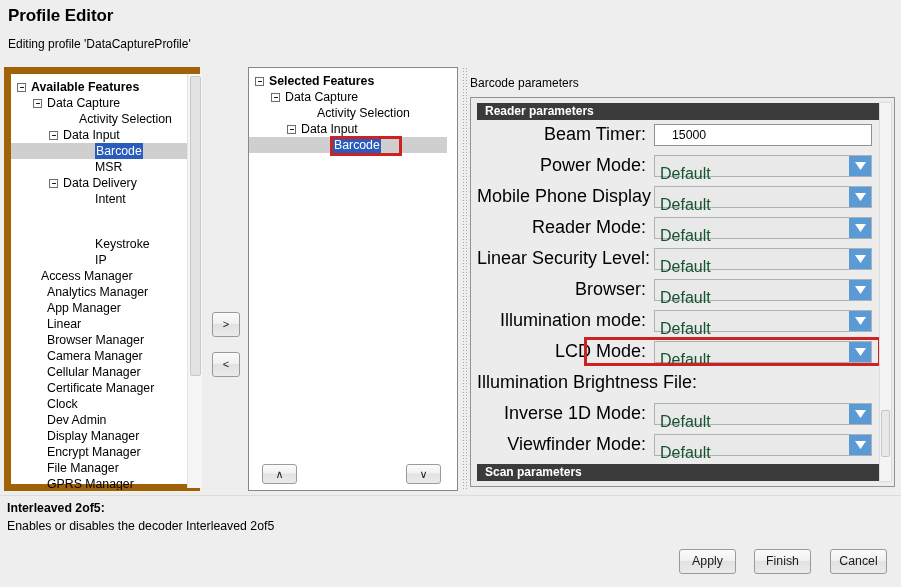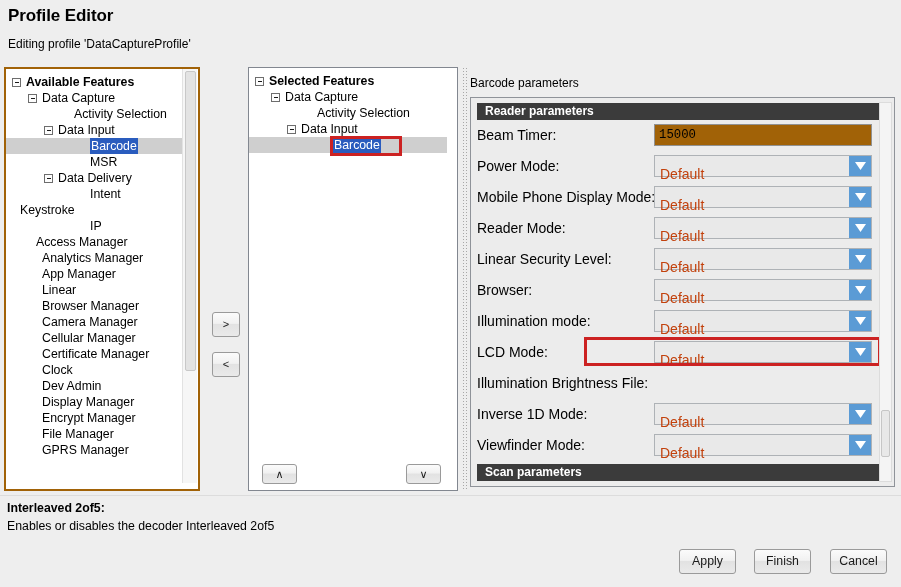--- a/index.html
+++ b/index.html
@@ -34,21 +34,21 @@
   }
 
   .tree-panel {
     position: absolute;
     background: #ffffff;
     border: 1px solid #828790;
     box-sizing: border-box;
   }
   #available-panel {
     left: 4px; top: 0px; width: 196px; height: 424px;
-    border: 2px solid #a16207;
+    border: 7px solid #a16207;
   }
   #available-inner {
     position: absolute; left: 0; top: 0;
     width: 176px; height: 416px;
     overflow: hidden;
   }
   #selected-panel {
     left: 248px; top: 0px; width: 210px; height: 424px;
   }
   #selected-inner {
@@ -191,55 +191,56 @@
 
   .field-row {
     position: relative;
     display: flex;
     align-items: center;
     height: 23px;
     margin-bottom: 8px;
   }
   .field-label {
     width: 177px;
-    padding-right: 22px;
-    font-size: 14px;
+    text-align: right;
+    padding-right: 8px;
+    font-size: 18px;
     box-sizing: border-box;
     white-space: nowrap;
   }
   .field-control {
     position: relative;
     width: 218px;
     height: 22px;
     box-sizing: border-box;
   }
   .text-input {
     width: 100%; height: 100%;
     border: 1px solid #919191;
-    background: #a16207;
+    background: #ffffff;
     font-size: 12.3px;
-    padding: 0 4px;
-    box-sizing: border-box;
-    font-family: Liberation Mono, monospace;
+    padding: 0 17px;
+    box-sizing: border-box;
+    font-family: Liberation Sans, sans-serif;
     color: #000;
     display: flex; align-items: center;
   }
   .combo {
     width: 100%; height: 100%;
     border: 1px solid #aeb2b6;
     background: #e9e9e9;
     box-sizing: border-box;
     display: flex;
     align-items: center;
     position: relative;
   }
   .combo .combo-text {
-    font-size: 14px;
+    font-size: 16px;
     padding-left: 5px;
-    color: #c2410c;
+    color: #14532d;
     margin-top: 16px;
   }
   .combo .combo-arrow {
     position: absolute;
     right: 0px; top: 0px;
     width: 22px; height: 100%;
     background: #5b9bd5;
     display: flex;
     align-items: center;
     justify-content: center;
@@ -328,21 +329,21 @@
               <span class="lbl">MSR</span>
             </div>
             <div class="node" style="padding-left: 38px;">
               <span class="twisty"></span>
               <span class="lbl">Data Delivery</span>
             </div>
             <div class="node" style="padding-left: 70px;">
               <span class="twisty hidden"></span>
               <span class="lbl">Intent</span>
             </div>
-            <div class="node" style="">
+            <div class="node" style="padding-left: 70px; margin-top: 29px;">
               <span class="twisty hidden"></span>
               <span class="lbl">Keystroke</span>
             </div>
             <div class="node" style="padding-left: 70px;">
               <span class="twisty hidden"></span>
               <span class="lbl">IP</span>
             </div>
             <div class="node" style="padding-left: 16px;">
               <span class="twisty hidden"></span>
               <span class="lbl">Access Manager</span>

